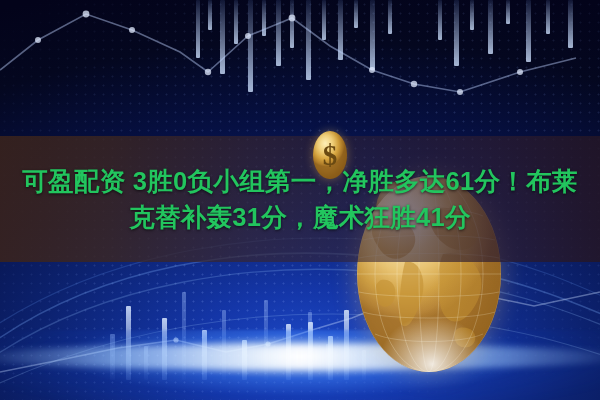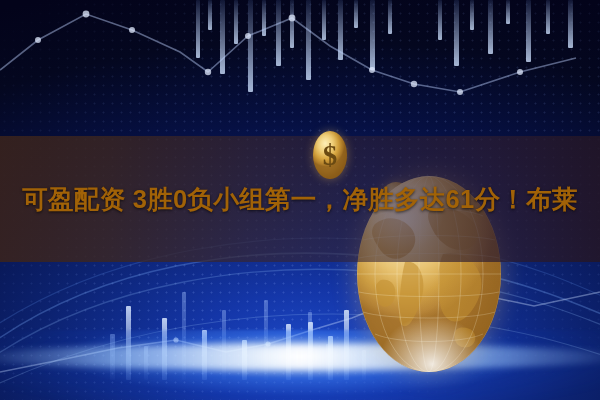--- a/index.html
+++ b/index.html
@@ -138,21 +138,21 @@
     top: 136px;
     width: 600px;
     height: 126px;
     display: flex;
     flex-direction: column;
     align-items: center;
     justify-content: center;
     gap: 6px;
   }
   .caption-line {
-    color: #a16207;
+    color: #22c55e;
     font-size: 26px;
     font-weight: bold;
     letter-spacing: 0.3px;
     line-height: 1.18;
     white-space: nowrap;
     text-shadow: 0 1px 3px rgba(0,0,0,0.65);
   }
   .caption-line.l1 { font-size: 25.5px; }
   .caption-line.l2 { font-size: 25.5px; }
 </style>
@@ -282,15 +282,16 @@
     </svg>
     <div class="globe-shine"></div>
   </div>
 
   <div class="caption-band"></div>
 
   <div class="coin coin-front">$</div>
 
   <div class="caption-text">
     <div class="caption-line l1">可盈配资 3胜0负小组第一，净胜多达61分！布莱</div>
+    <div class="caption-line l2">克替补轰31分，魔术狂胜41分</div>
   </div>
 
 </div>
 
 </body></html>

